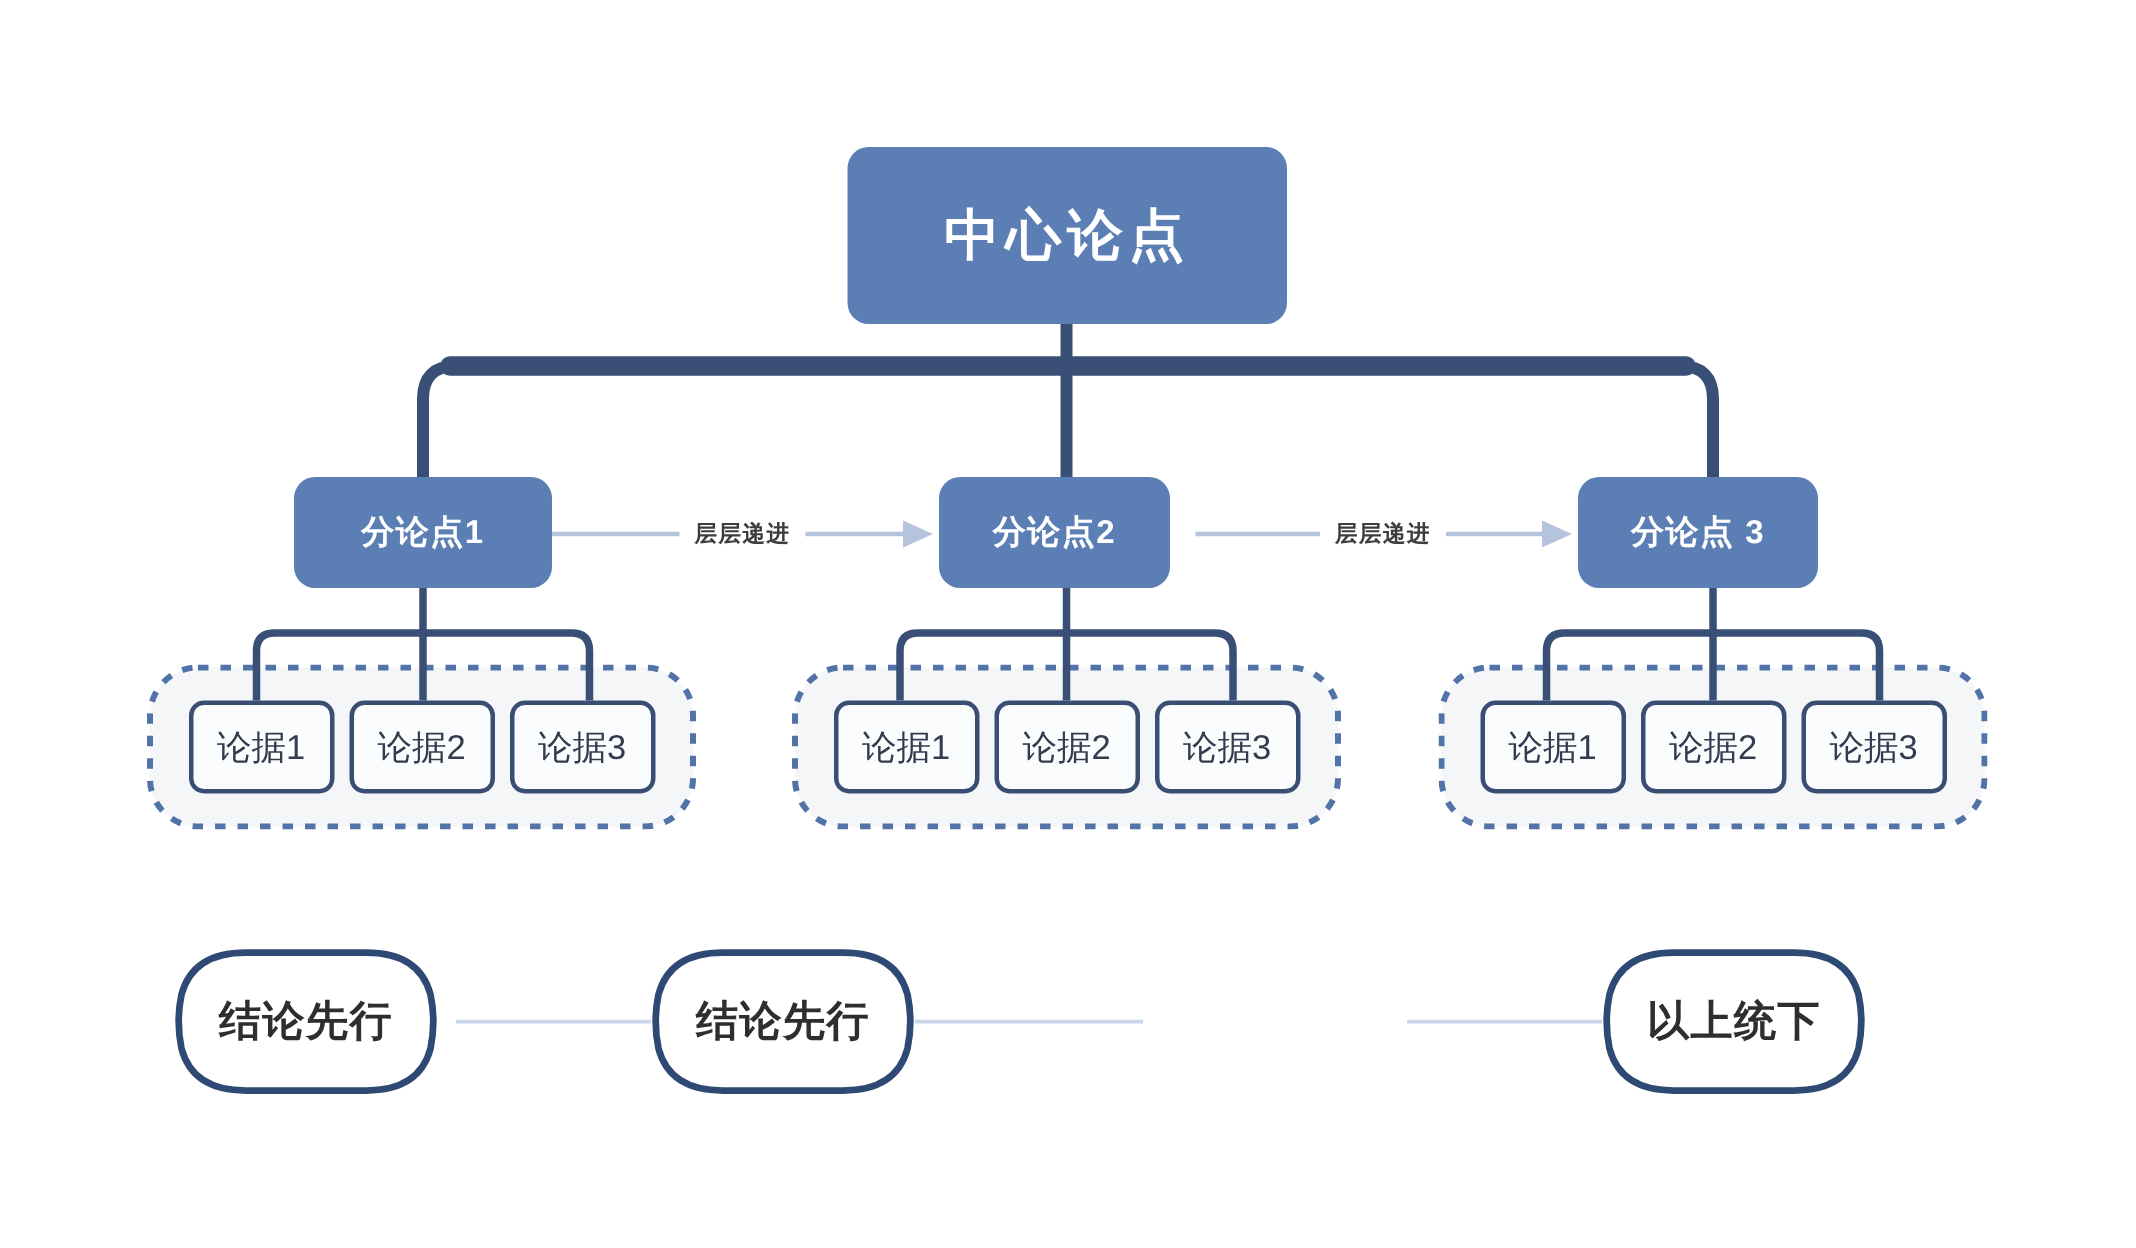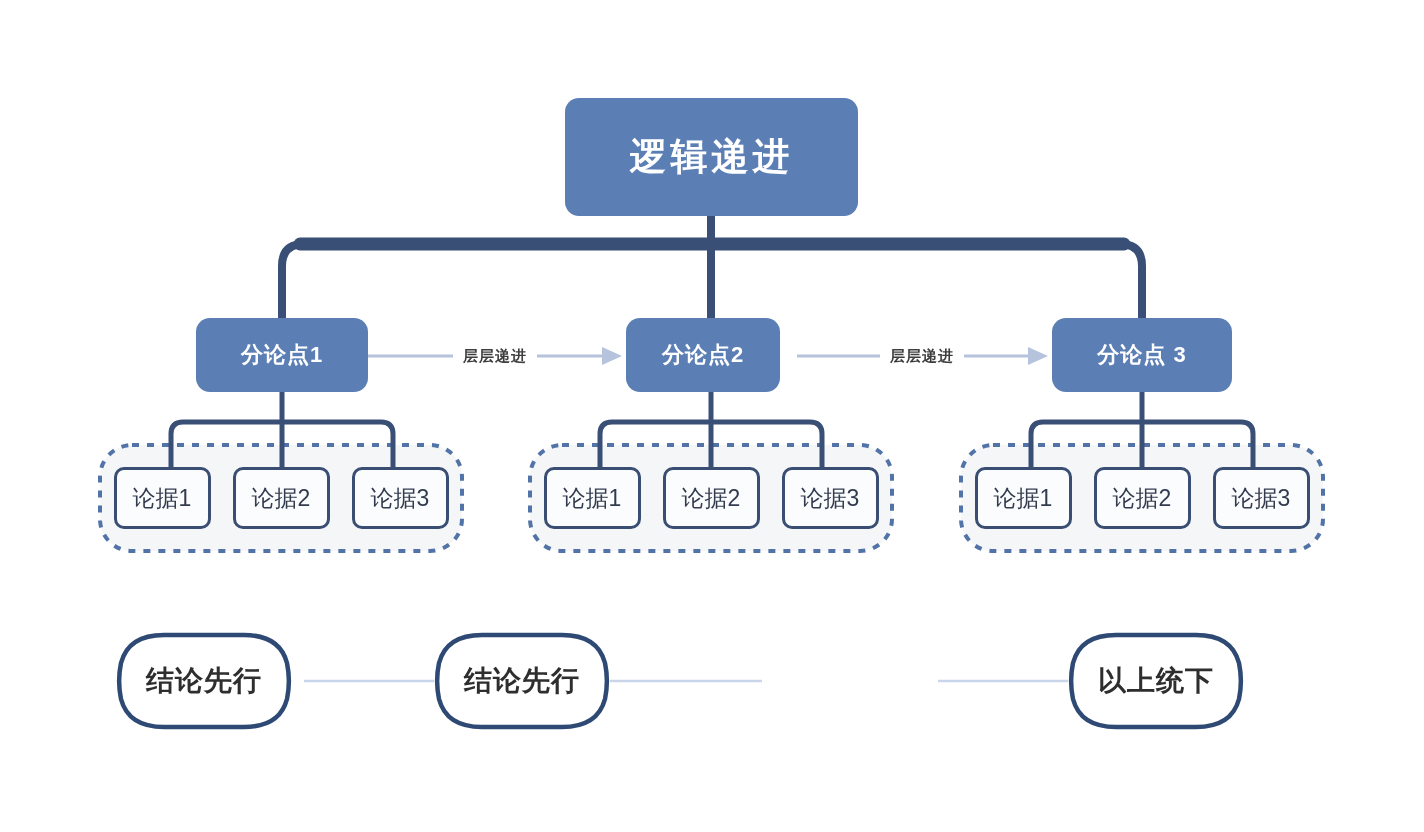--- a/index.html
+++ b/index.html
@@ -18,31 +18,31 @@
   
   .node {
     position:absolute; display:flex; align-items:center; justify-content:center;
     background:var(--node-fill,#5b7fb4); color:var(--text-light,#ffffff);
     font-weight:bold; border-radius:14px;
   }
   .node.root { left:565px; top:98px; width:293px; height:118px; font-size:37px; letter-spacing:4px; }
   .node.sub  { top:318px; height:74px; font-size:22px; letter-spacing:1px; }
   #sub1 { left:196px; width:172px; }
   #sub2 { left:626px; width:154px; }
-  #sub3 { left:1052px; width:180px; }
+  #sub3 { left:1052px; width:160px; }
 
   
   .group { position:absolute; top:443px; width:366px; height:110px; }
   #group1 { left:98px; } #group2 { left:528px; } #group3 { left:959px; }
   .group > svg { position:absolute; left:0; top:0; }
   .dashed-rect {
     fill:var(--group-fill,#f5f6f8); stroke:var(--dashed-border,#5273a8);
     stroke-width:4; stroke-dasharray:7 8;
   }
-  .boxes { position:absolute; left:0; right:0; top:24px; display:flex; justify-content:center; gap:22px; }
+  .boxes { position:absolute; left:0; right:0; top:24px; display:flex; justify-content:center; gap:10px; }
   .evidence {
     box-sizing:border-box; width:97px; height:62px;
     border:3px solid var(--evidence-border,#3a4e73); border-radius:10px;
     background:var(--evidence-fill,#fbfcfd); color:var(--text-dark,#333b4f);
     display:flex; align-items:center; justify-content:center; font-size:23px; font-weight:500;
   }
 
   
   .arrow-label {
     position:absolute; top:356px; transform:translate(-50%,-50%);
@@ -115,21 +115,21 @@
 
   <svg class="layer" width="1424" height="832">
     <path class="s-dark" stroke-width="5" d="M 282 390 L 282 467"></path>
     <path class="s-dark" stroke-width="5" d="M 171 467 L 171 434 Q 171 422 183 422 L 381 422 Q 393 422 393 434 L 393 467"></path>
     <path class="s-dark" stroke-width="5" d="M 711 390 L 711 467"></path>
     <path class="s-dark" stroke-width="5" d="M 600 467 L 600 434 Q 600 422 612 422 L 810 422 Q 822 422 822 434 L 822 467"></path>
     <path class="s-dark" stroke-width="5" d="M 1142 390 L 1142 467"></path>
     <path class="s-dark" stroke-width="5" d="M 1031 467 L 1031 434 Q 1031 422 1043 422 L 1241 422 Q 1253 422 1253 434 L 1253 467"></path>
   </svg>
 
-  <div class="node root">逻辑递进</div>
+  <div class="node root">中心论点</div>
   <div class="node sub" id="sub1">分论点1</div>
   <div class="node sub" id="sub2">分论点2</div>
   <div class="node sub" id="sub3">分论点 3</div>
 
   <div class="arrow-label" id="alabel1">层层递进</div>
   <div class="arrow-label" id="alabel2">层层递进</div>
 
   <div class="pill" id="pill1">
     <svg viewBox="0 0 176 102" width="176" height="102">
       <path class="pill-shape" d="M 48 5 L 128 5 C 151 5 166 14 171 33 C 173.5 45 173.5 57 171 69 C 166 88 151 97 128 97 L 48 97 C 25 97 10 88 5 69 C 2.5 57 2.5 45 5 33 C 10 14 25 5 48 5 Z"></path>

